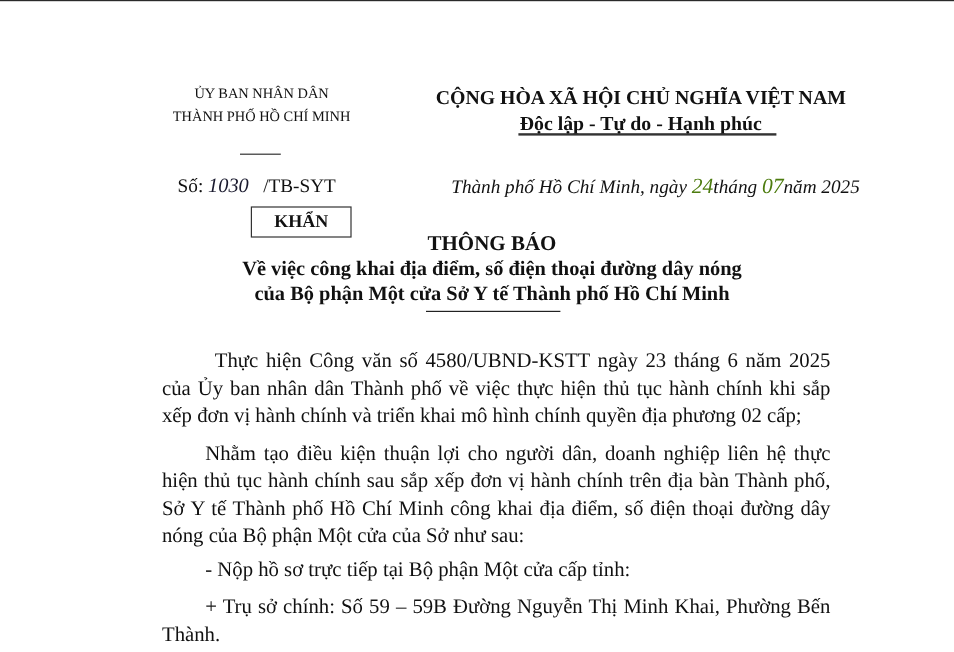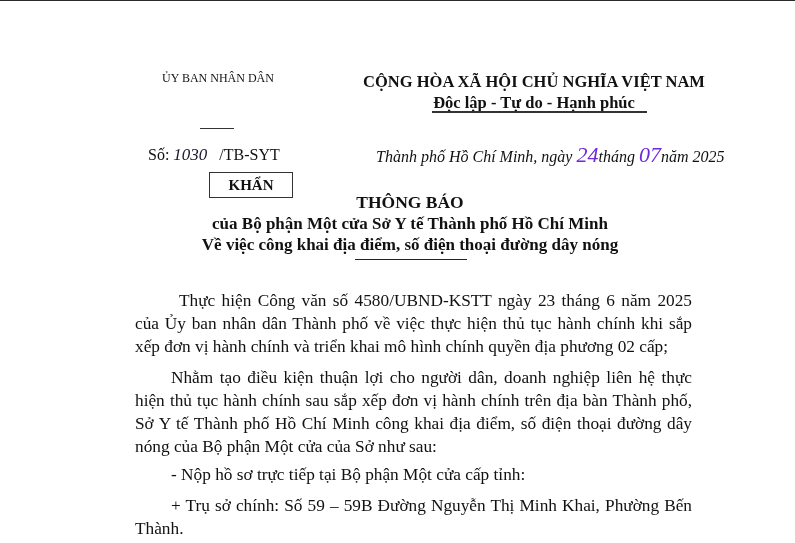--- a/index.html
+++ b/index.html
@@ -49,21 +49,21 @@
       left: 148px; top: 145px; font-size: 16px; line-height: 20px;
       white-space: pre;
     }
     .number-line .num { font-size: 17px; color: #1a1a2e; font-style: italic; }
 
     
     .date-line {
       left: 376px; top: 145px; font-size: 16px; line-height: 20px;
       font-style: italic; white-space: nowrap;
     }
-    .date-line .fill { font-size: 22px; color: #6d28d9; font-style: italic; }
+    .date-line .fill { font-size: 18px; color: #4d7c0f; font-style: italic; }
 
     
     .urgent-box {
       left: 178px; top: 172px; width: 82px; height: 24px;
       border: 1px solid #333;
       font-weight: bold; font-size: 15px; line-height: 24px;
       text-align: center;
       margin-left: 31px;
     }
 
@@ -89,38 +89,39 @@
     .p3 { top: 463px; text-indent: 36px; }
     .p4 { top: 494px; text-indent: 36px; }
   </style>
 </head>
 <body>
 
 <div class="top-border"></div>
 
 <div class="abs left-header center">
   <div>ỦY BAN NHÂN DÂN</div>
+  <div>THÀNH PHỐ HỒ CHÍ MINH</div>
 </div>
 <div class="abs rule-left"></div>
 
 <div class="abs right-header center">
   <div>CỘNG HÒA XÃ HỘI CHỦ NGHĨA VIỆT NAM</div>
   <div class="motto">Độc lập - Tự do - Hạnh phúc</div>
 </div>
 <div class="abs rule-right"></div>
 
 <div class="abs number-line"><span>Số: </span><span class="num">1030</span><span>   /TB-SYT</span></div>
 
 <div class="abs date-line"><span>Thành phố Hồ Chí Minh, ngày </span><span class="fill">24</span><span>tháng </span><span class="fill">07</span><span>năm 2025</span></div>
 
 <div class="abs urgent-box">KHẨN</div>
 
 <div class="abs title-block">
   <div class="main-title">THÔNG BÁO</div>
+  <div>Về việc công khai địa điểm, số điện thoại đường dây nóng</div>
   <div>của Bộ phận Một cửa Sở Y tế Thành phố Hồ Chí Minh</div>
-  <div>Về việc công khai địa điểm, số điện thoại đường dây nóng</div>
 </div>
 <div class="abs rule-title"></div>
 
 <div class="abs body-text p1">Thực hiện Công văn số 4580/UBND-KSTT ngày 23 tháng 6 năm 2025 của Ủy ban nhân dân Thành phố về việc thực hiện thủ tục hành chính khi sắp xếp đơn vị hành chính và triển khai mô hình chính quyền địa phương 02 cấp;</div>
 <div class="abs body-text p2">Nhằm tạo điều kiện thuận lợi cho người dân, doanh nghiệp liên hệ thực hiện thủ tục hành chính sau sắp xếp đơn vị hành chính trên địa bàn Thành phố, Sở Y tế Thành phố Hồ Chí Minh công khai địa điểm, số điện thoại đường dây nóng của Bộ phận Một cửa của Sở như sau:</div>
 <div class="abs body-text p3">- Nộp hồ sơ trực tiếp tại Bộ phận Một cửa cấp tỉnh:</div>
 <div class="abs body-text p4">+ Trụ sở chính: Số 59 – 59B Đường Nguyễn Thị Minh Khai, Phường Bến Thành.</div>
 
 </body></html>

